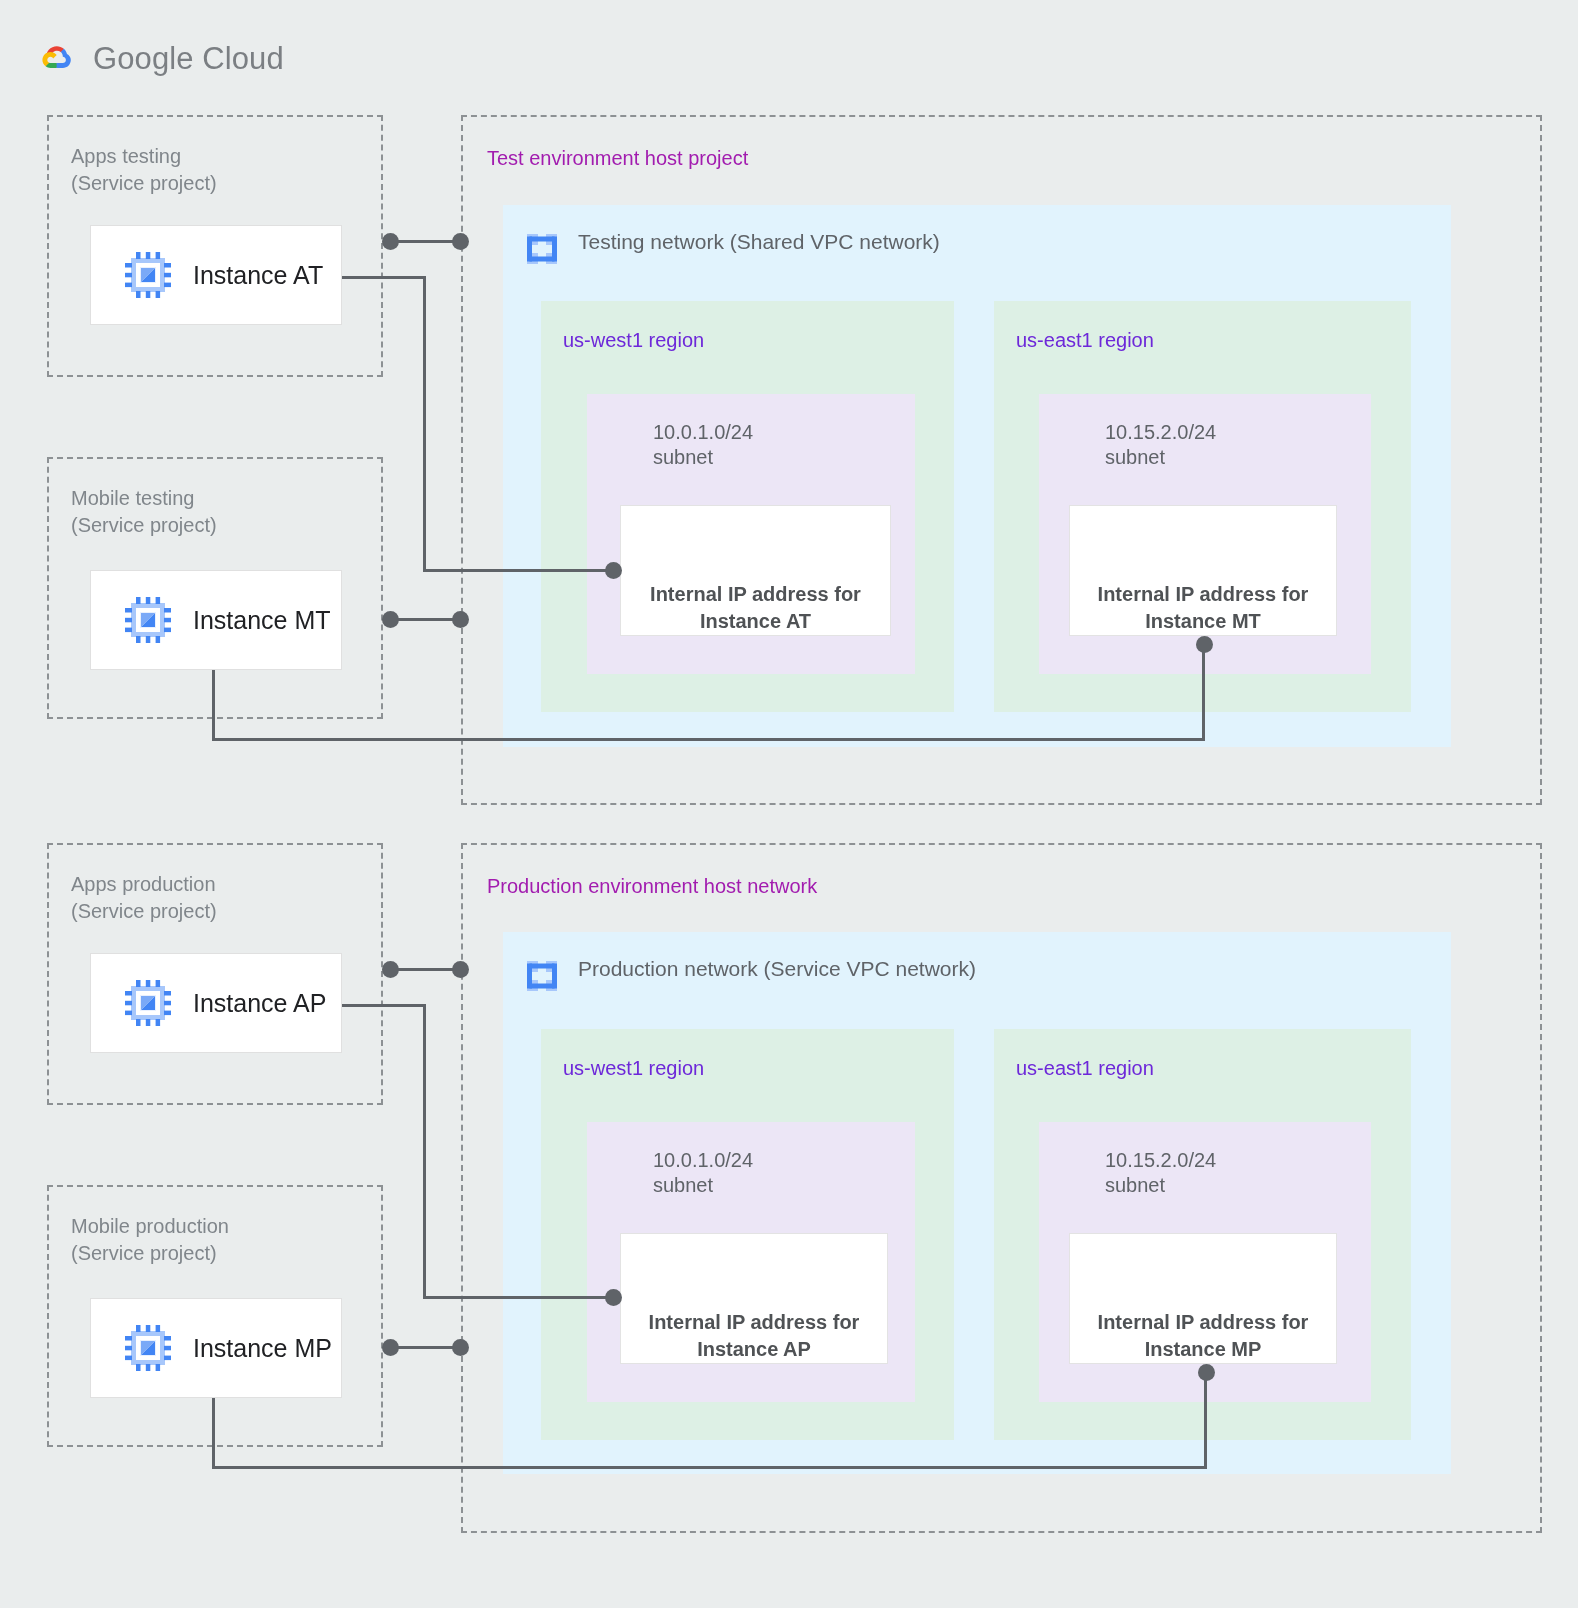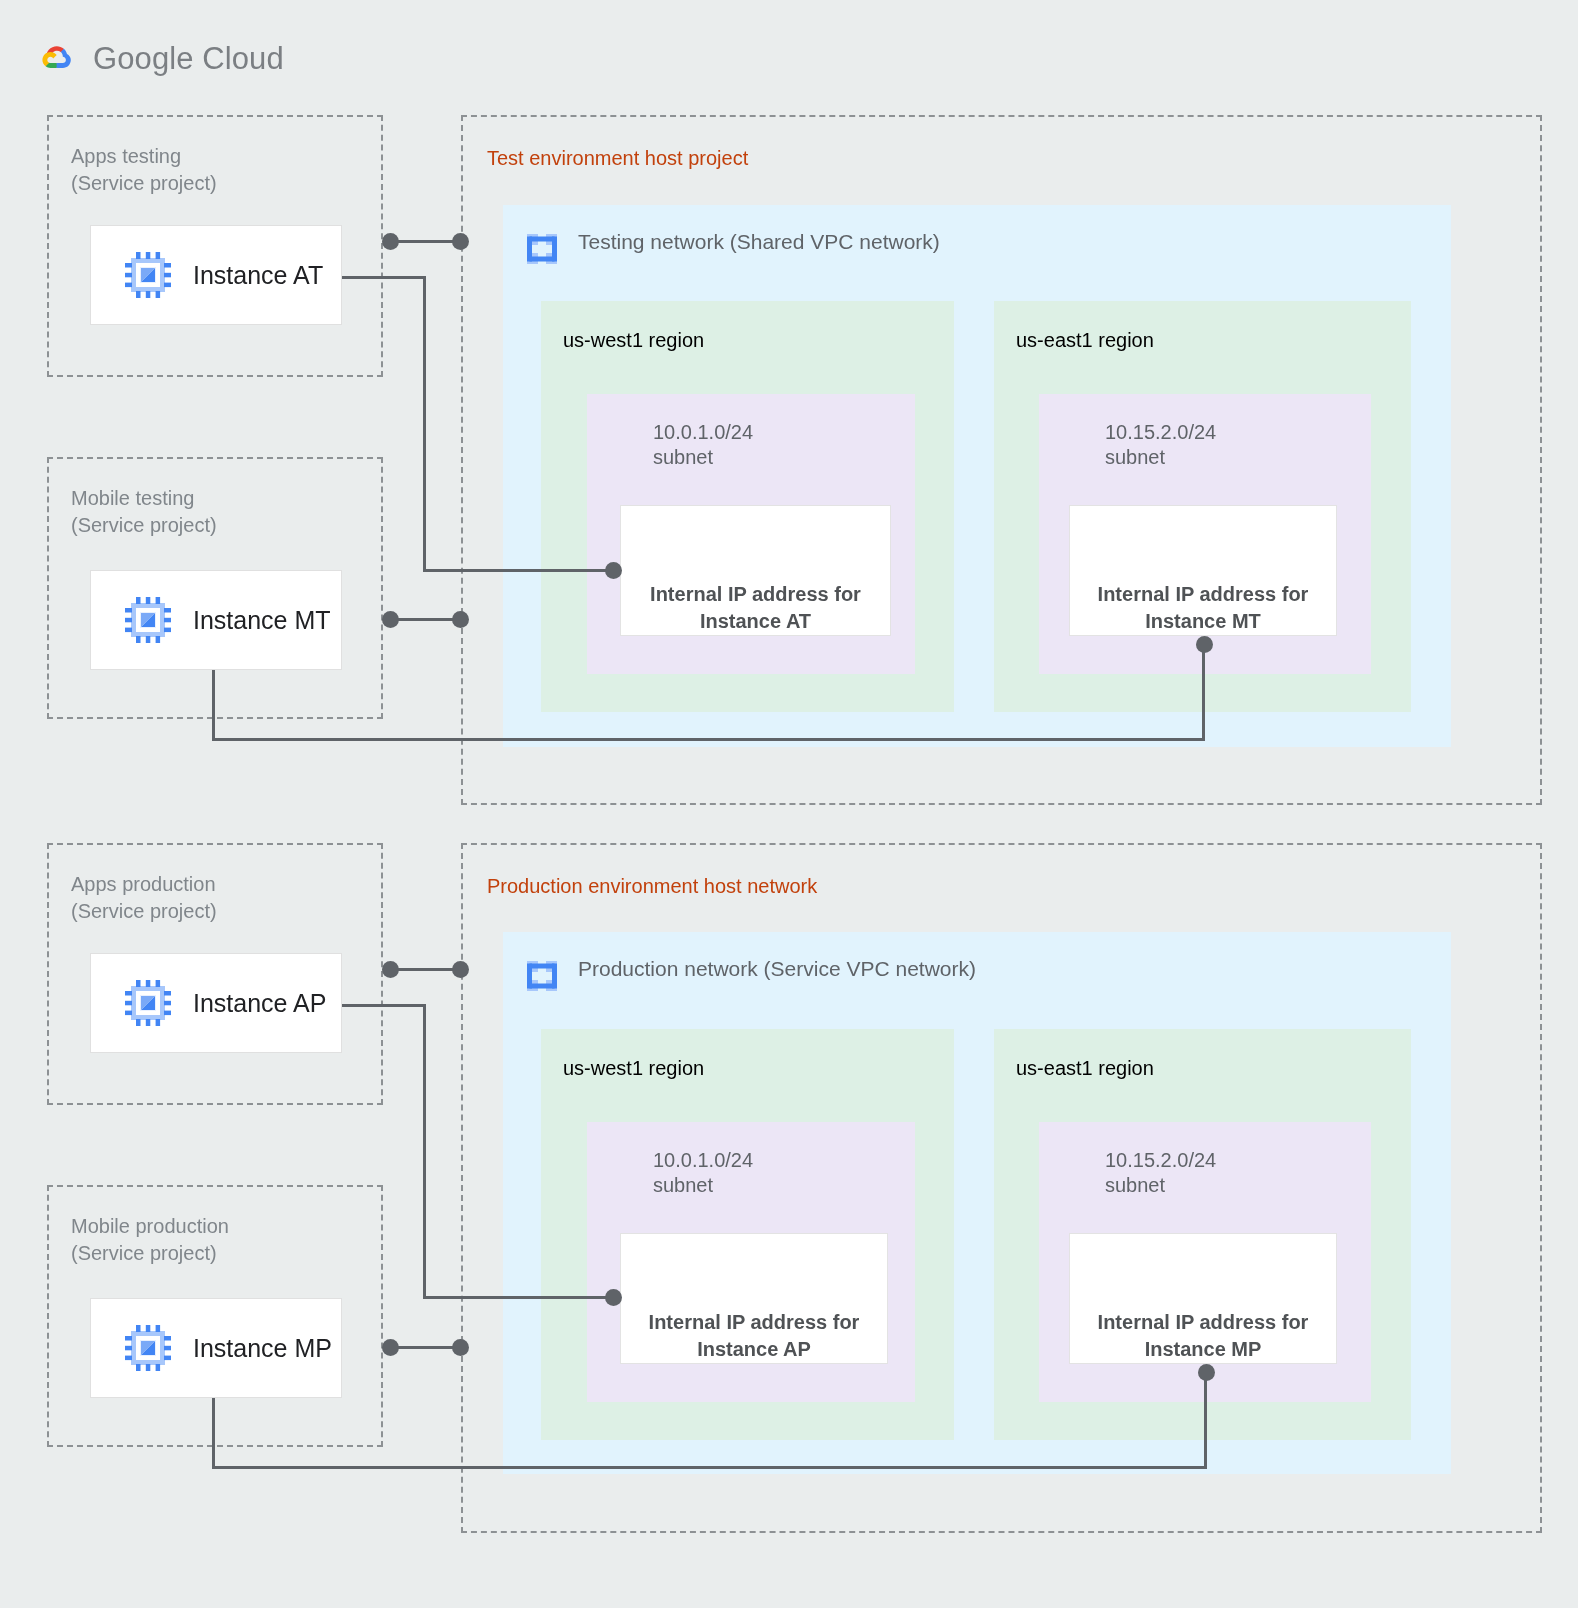--- a/index.html
+++ b/index.html
@@ -31,35 +31,35 @@
     font-size:20px;line-height:27px;color:#80868b;white-space:pre-line;
   }
 
   
   .host-box{
     border:2px dashed #8d9194;
     box-sizing:border-box;
   }
   .host-title{
     position:absolute;left:24px;top:30px;
-    font-size:20px;color:#c2410c;white-space:nowrap;
+    font-size:20px;color:#a21caf;white-space:nowrap;
   }
 
   
   .net-box{
     background:#e1f3fd;box-sizing:border-box;
   }
   .net-head{
     position:absolute;left:20px;top:25px;display:flex;align-items:flex-start;gap:17px;
   }
   .net-title{font-size:21px;color:#5f6368;white-space:nowrap;}
 
   
   .region-box{background:#ddf0e5;box-sizing:border-box;}
-  .region-title{position:absolute;left:22px;top:28px;font-size:20px;color:#000000;white-space:nowrap;}
+  .region-title{position:absolute;left:22px;top:28px;font-size:20px;color:#6d28d9;white-space:nowrap;}
 
   
   .subnet-box{background:#ece6f6;box-sizing:border-box;}
   .subnet-title{
     position:absolute;left:22px;top:26px;font-size:20px;line-height:25px;
     color:#5f6368;white-space:pre-line;margin-left:44px;
   }
 
   
   .ipcard{

